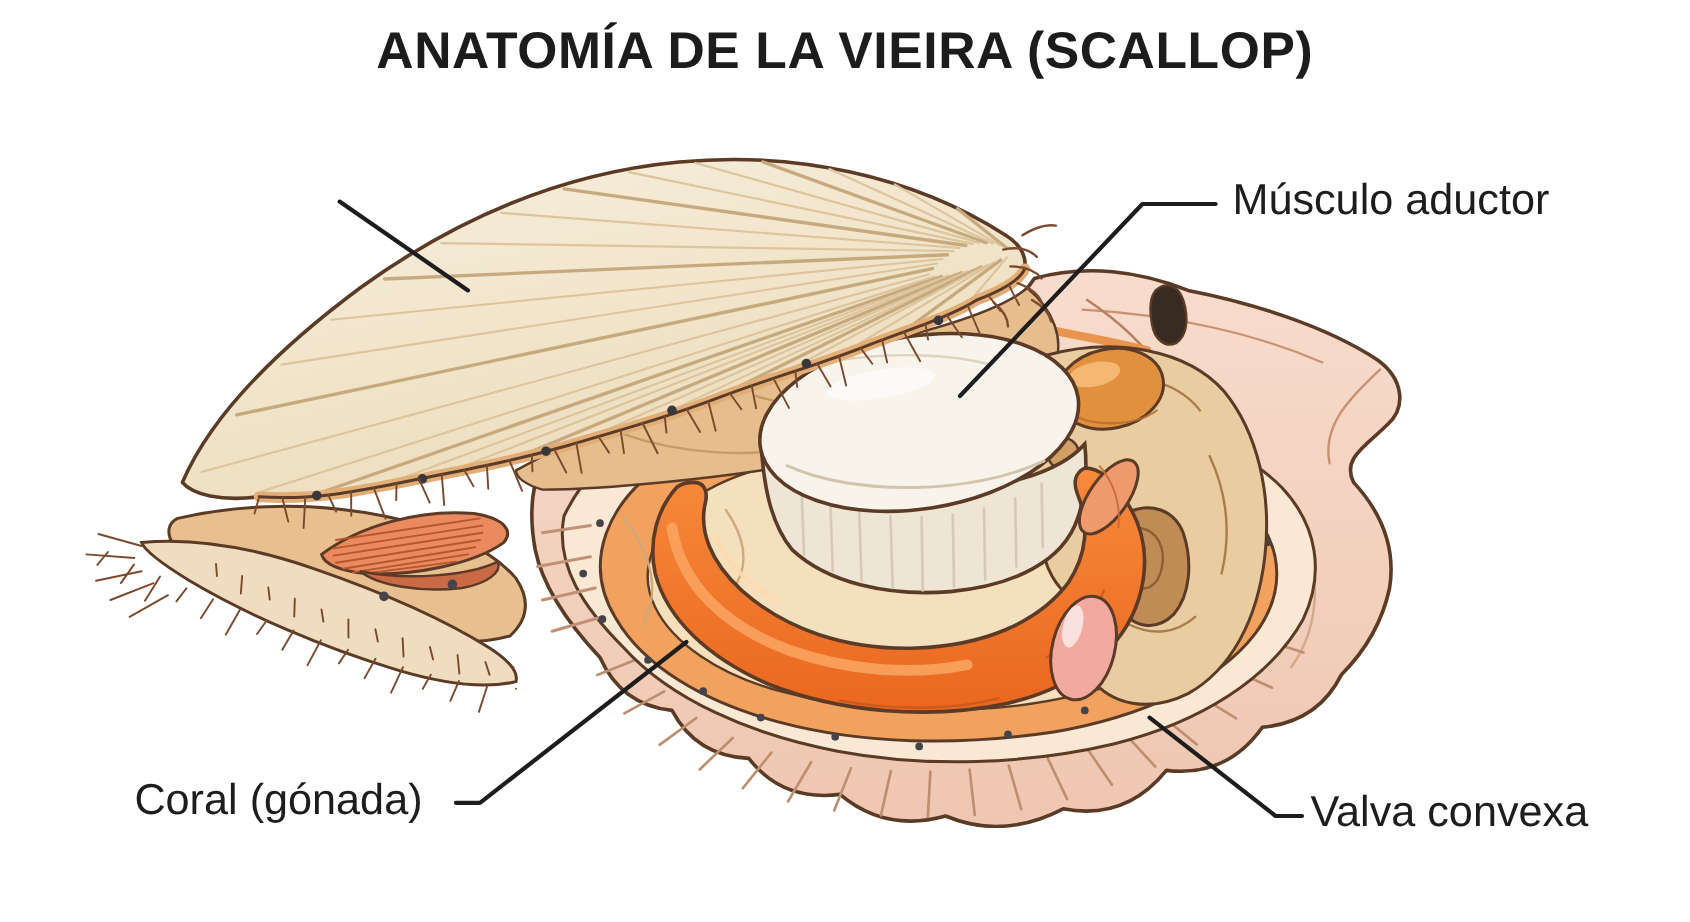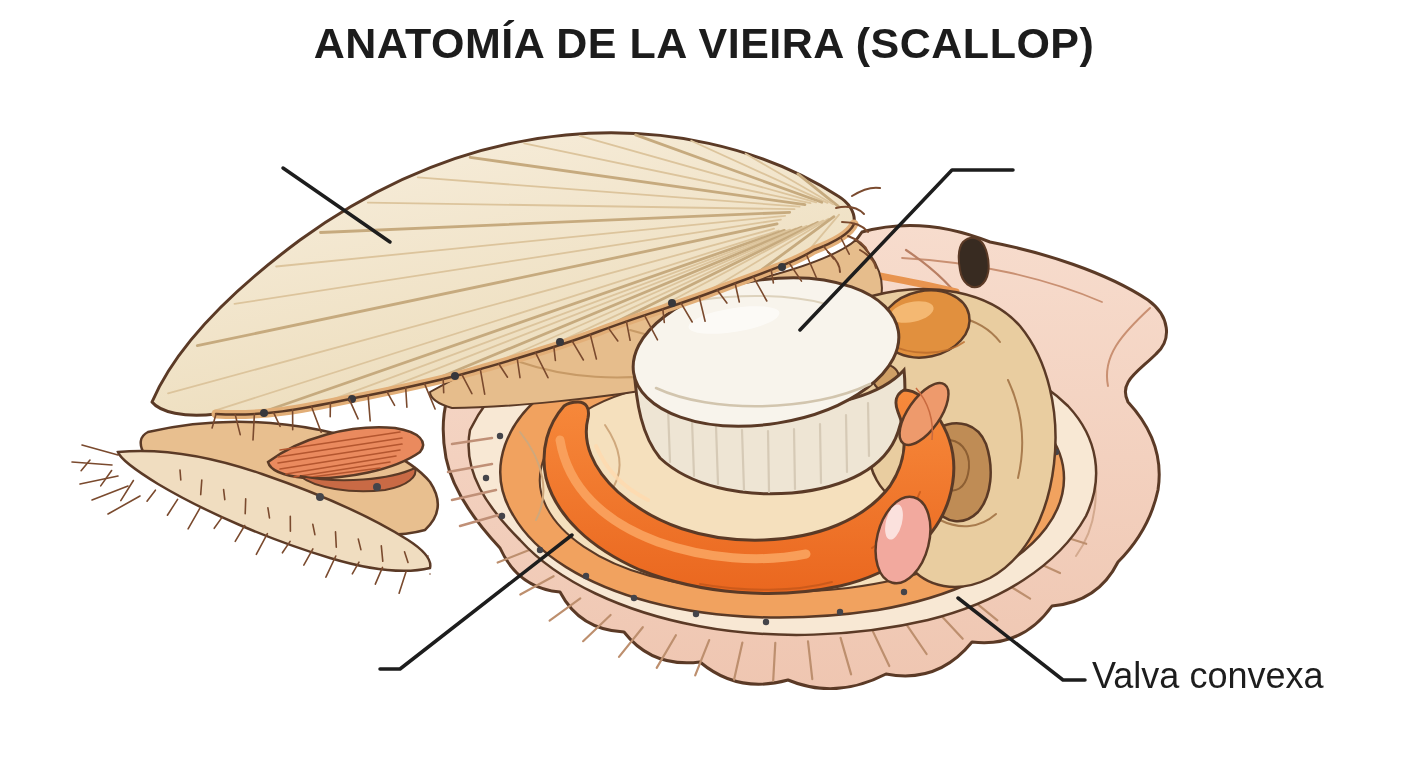--- a/index.html
+++ b/index.html
@@ -361,14 +361,16 @@
 
     <g fill="none" stroke="#1d1d1d" stroke-width="3.5" stroke-linecap="round" stroke-linejoin="round">
       <path d="M 283 168 L 390 242"></path>
       <path d="M 1013 170 L 952 170 L 800 330"></path>
       <path d="M 380 669 L 400 669 L 572 535"></path>
       <path d="M 1085 680 L 1063 680 L 958 598"></path>
     </g>
   </svg>
 
   <div class="title">ANATOMÍA DE LA VIEIRA (SCALLOP)</div>
+  <div class="lbl" id="lbl-musculo">Músculo aductor</div>
+  <div class="lbl" id="lbl-coral">Coral (gónada)</div>
   <div class="lbl" id="lbl-convexa">Valva convexa</div>
 </div>
 
 </body></html>

